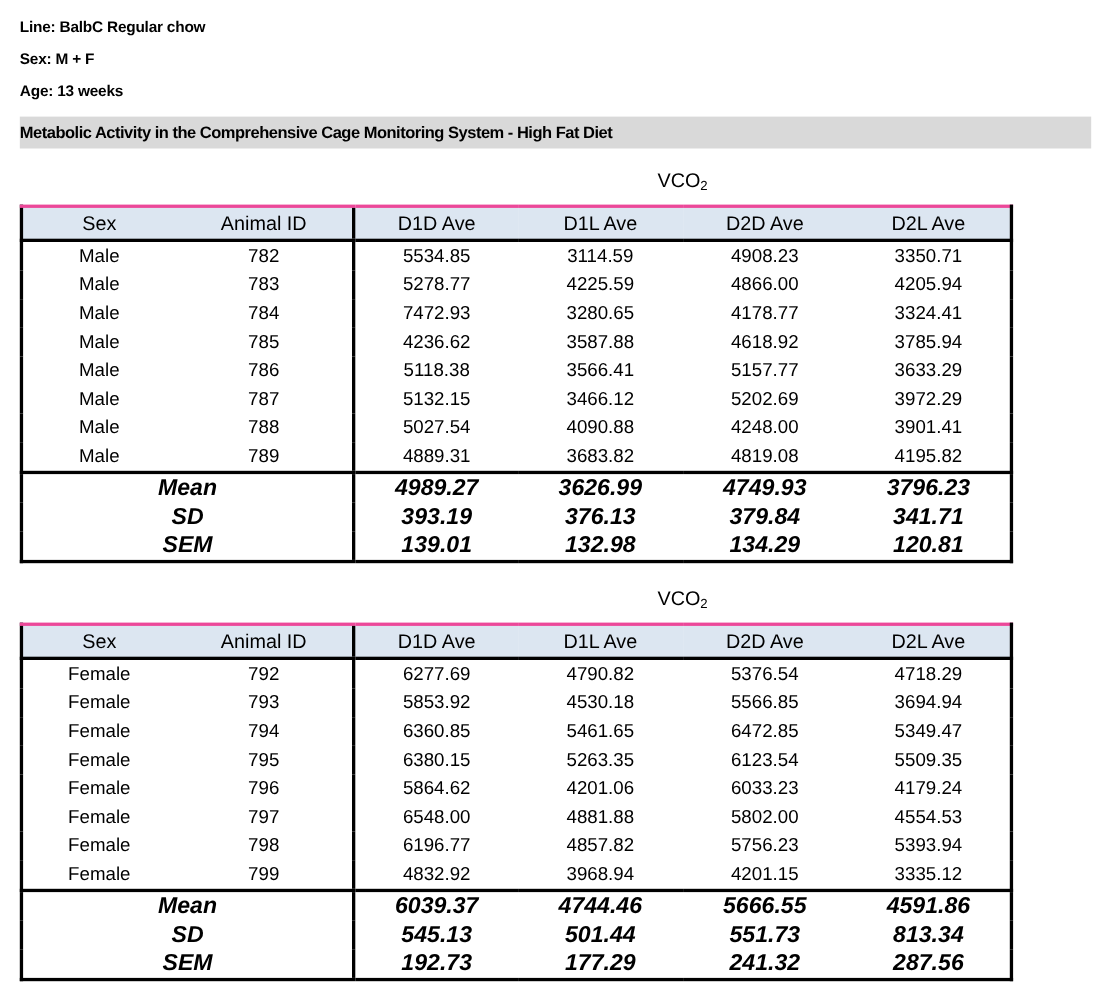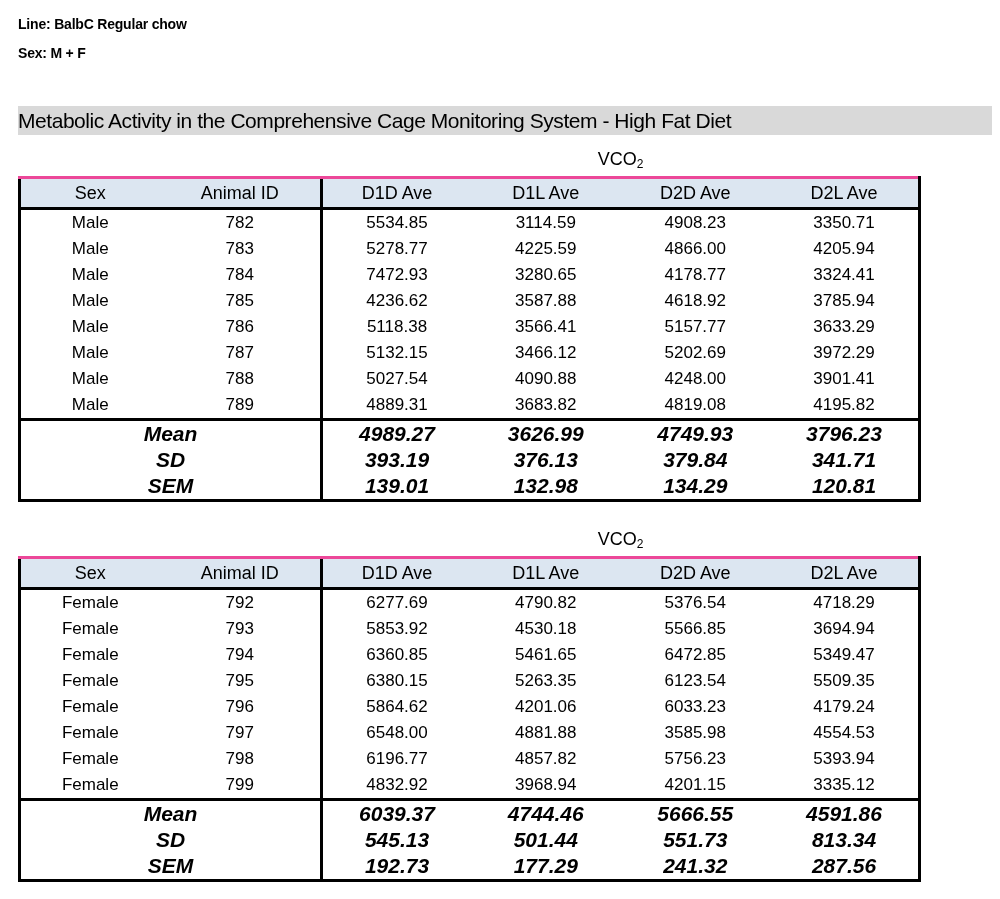--- a/index.html
+++ b/index.html
@@ -43,22 +43,22 @@
     left: 18px;
     top: 106px;
     width: 974px;
     height: 29px;
     background: #d9d9d9;
     display: flex;
     align-items: center;
     box-sizing: border-box;
   }
   .title-band .title-text {
-    font-size: 21px;
-    font-weight: normal;
+    font-size: 15px;
+    font-weight: bold;
     letter-spacing: -0.45px;
     white-space: nowrap;
     line-height: 29px;
   }
 
   
   .tbl-wrap {
     position: absolute;
     left: 18px;
     width: 900px;
@@ -87,21 +87,21 @@
     text-align: center;
     vertical-align: middle;
     font-weight: normal;
     white-space: nowrap;
     box-sizing: border-box;
   }
 
   
   tr.span-row td {
     height: 32px;
-    line-height: 20px;
+    line-height: 39px;
   }
   td.span-empty {
     background: transparent;
     border: 0;
   }
   td.span-title {
     border-top: 3px solid #000;
     border-left: 3px solid #000;
     border-right: 3px solid #000;
     font-size: 18px;
@@ -156,20 +156,21 @@
   tr.stat-row.last-stat td  { border-bottom: 3px solid #000; }
 </style>
 </head>
 <body>
 
 <div class="page">
 
   <div class="meta-block">
     <div class="meta-line">Line: BalbC Regular chow</div>
     <div class="meta-line">Sex: M + F</div>
+    <div class="meta-line">Age: 13 weeks</div>
   </div>
 
   <div class="title-band">
     <span class="title-text">Metabolic Activity in the Comprehensive Cage Monitoring System - High Fat Diet</span>
   </div>
 
   <div class="tbl-wrap" id="table1-wrap">
     <table class="data-table">
       <colgroup>
         <col class="c-sex">
@@ -352,21 +353,21 @@
             <td class="b-first">5864.62</td>
             <td>4201.06</td>
             <td>6033.23</td>
             <td class="b-last">4179.24</td>
           </tr>
           <tr class="body-row">
             <td class="b-sex">Female</td>
             <td>797</td>
             <td class="b-first">6548.00</td>
             <td>4881.88</td>
-            <td>3585.98</td>
+            <td>5802.00</td>
             <td class="b-last">4554.53</td>
           </tr>
           <tr class="body-row">
             <td class="b-sex">Female</td>
             <td>798</td>
             <td class="b-first">6196.77</td>
             <td>4857.82</td>
             <td>5756.23</td>
             <td class="b-last">5393.94</td>
           </tr>

